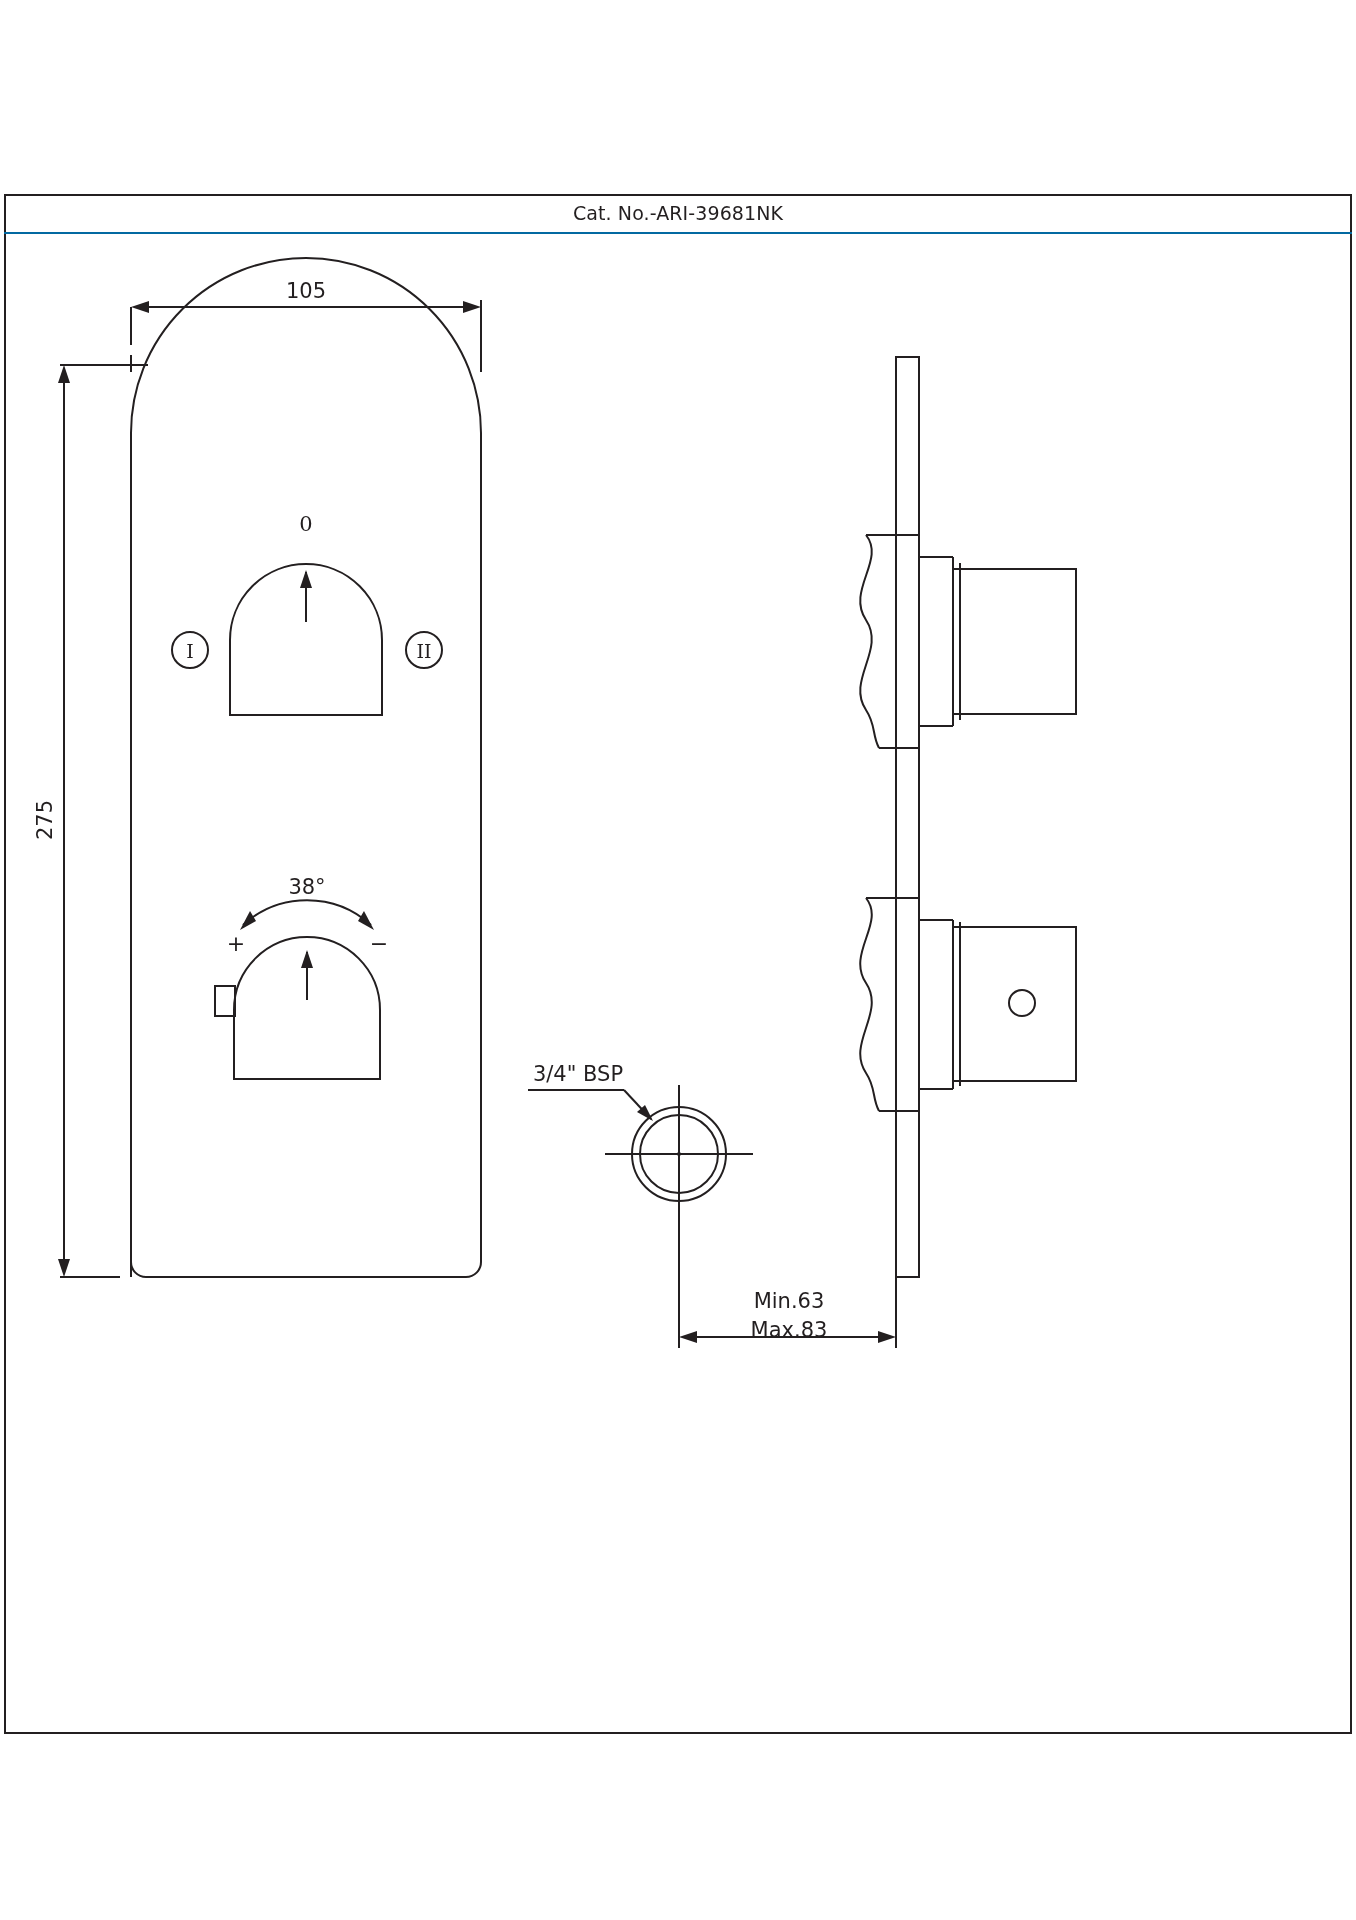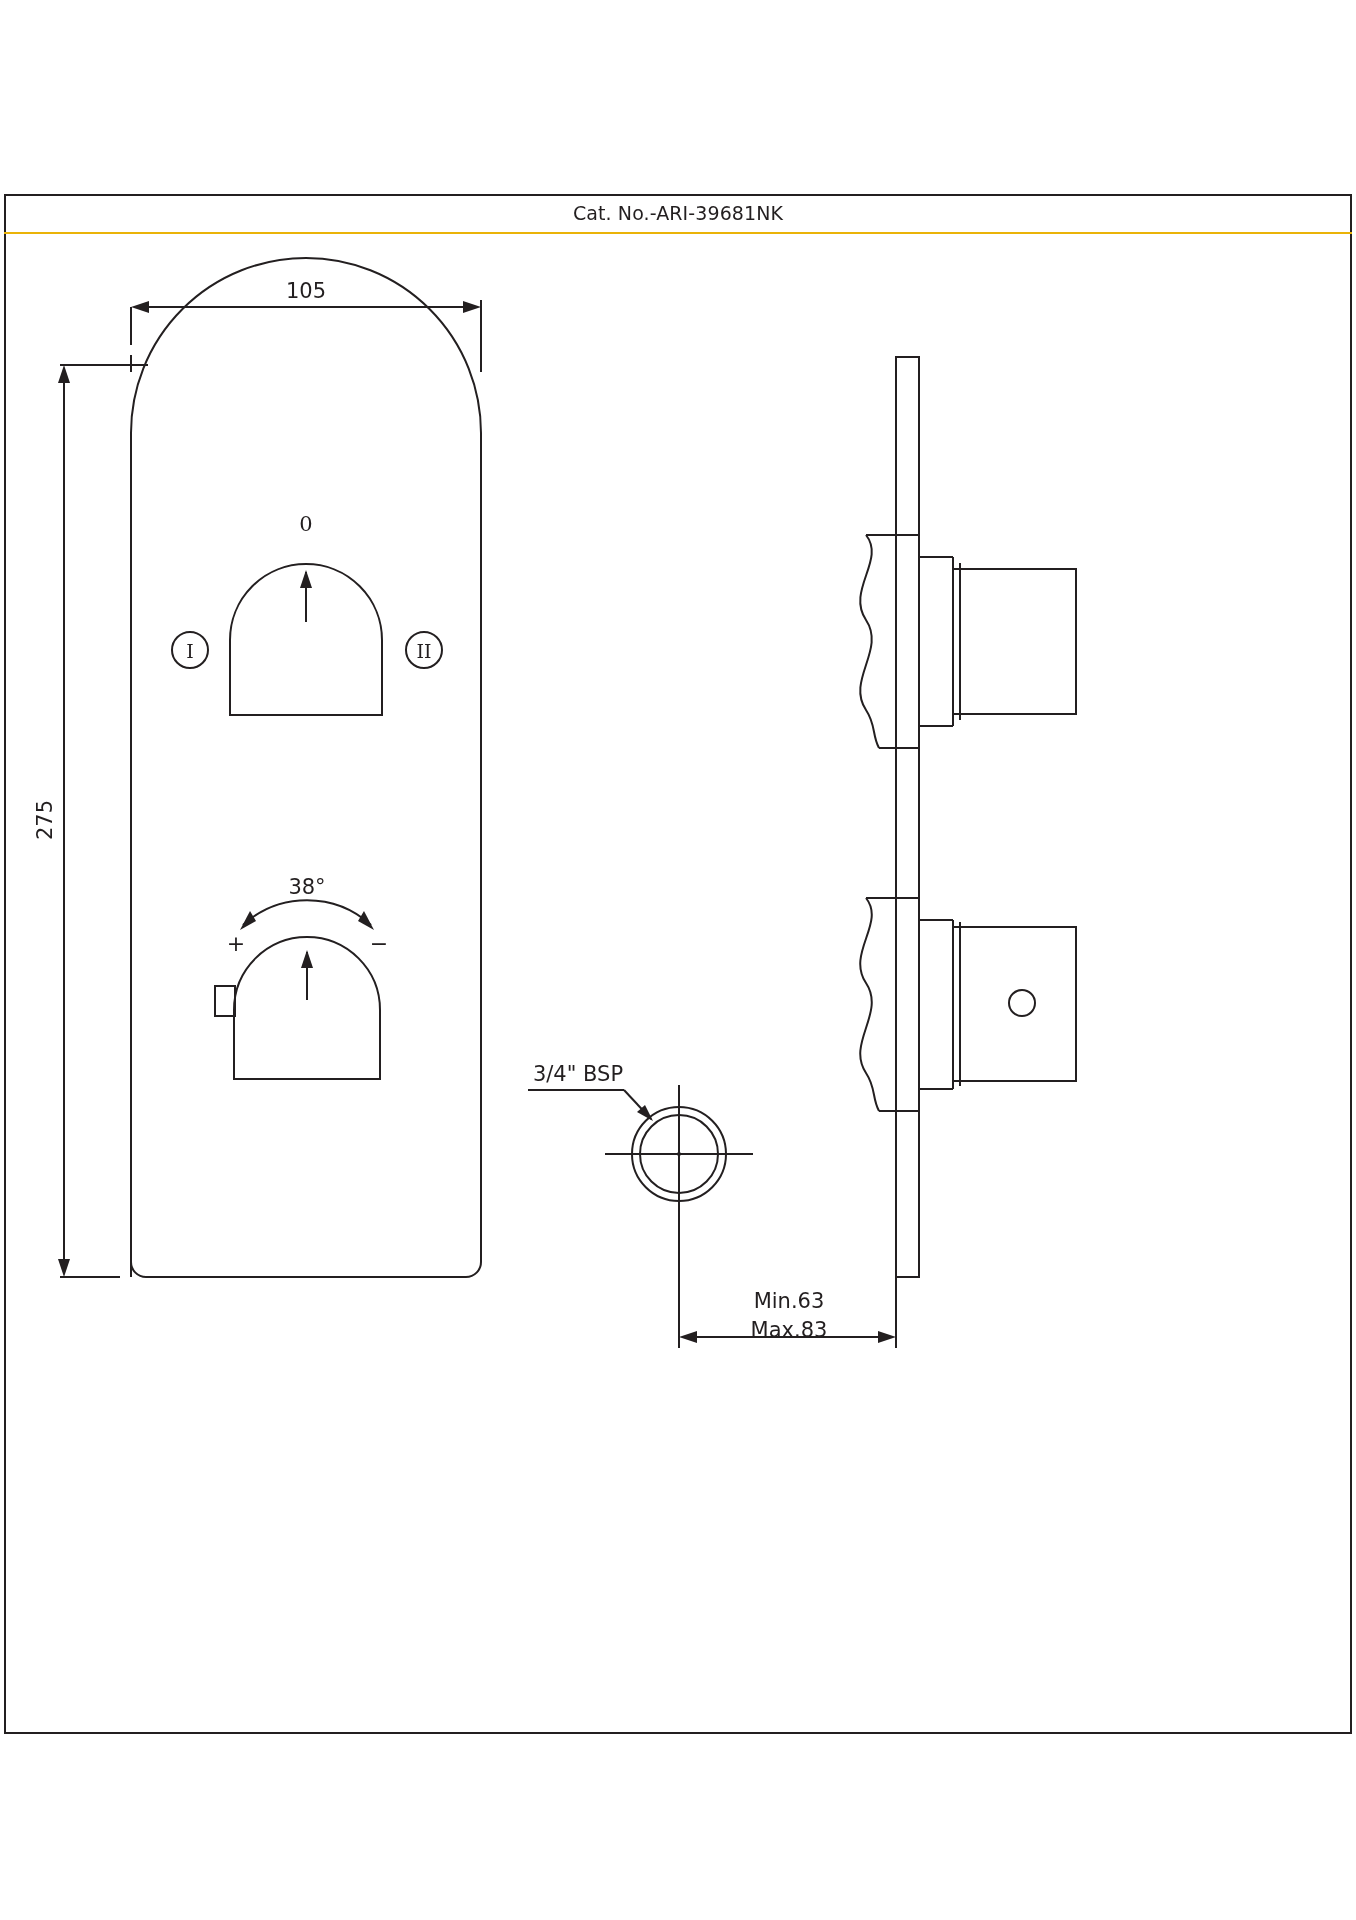--- a/index.html
+++ b/index.html
@@ -24,21 +24,21 @@
     height: 1540px;
     border: 2px solid #231f20;
     box-sizing: border-box;
   }
   .title-bar {
     position: absolute;
     left: 4px;
     top: 194px;
     width: 1348px;
     height: 40px;
-    border-bottom: 2px solid #eab308;
+    border-bottom: 2px solid #0369a1;
     box-sizing: border-box;
     display: flex;
     align-items: center;
     justify-content: center;
   }
   .title-bar .title-text {
     font-size: 19px;
     color: #231f20;
     letter-spacing: 0.1px;
   }

